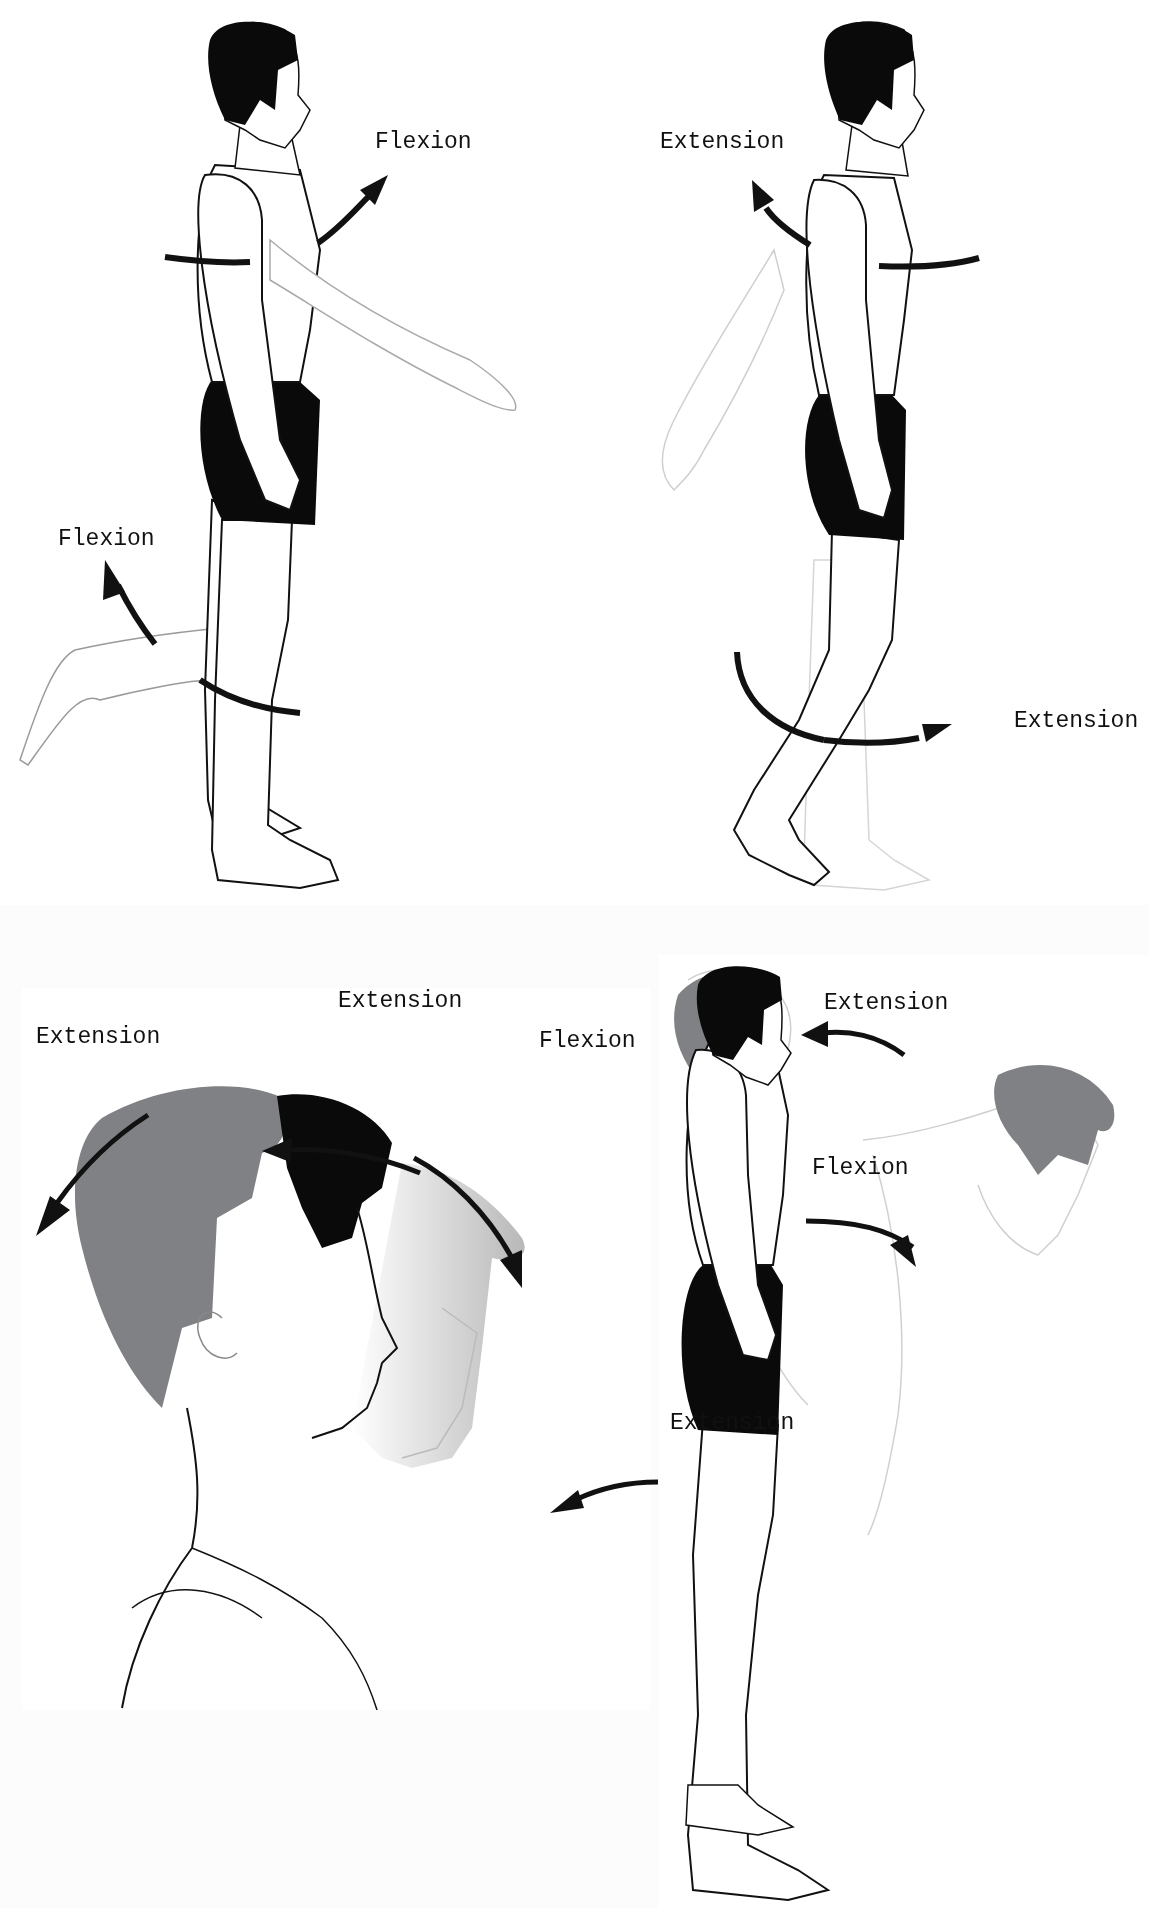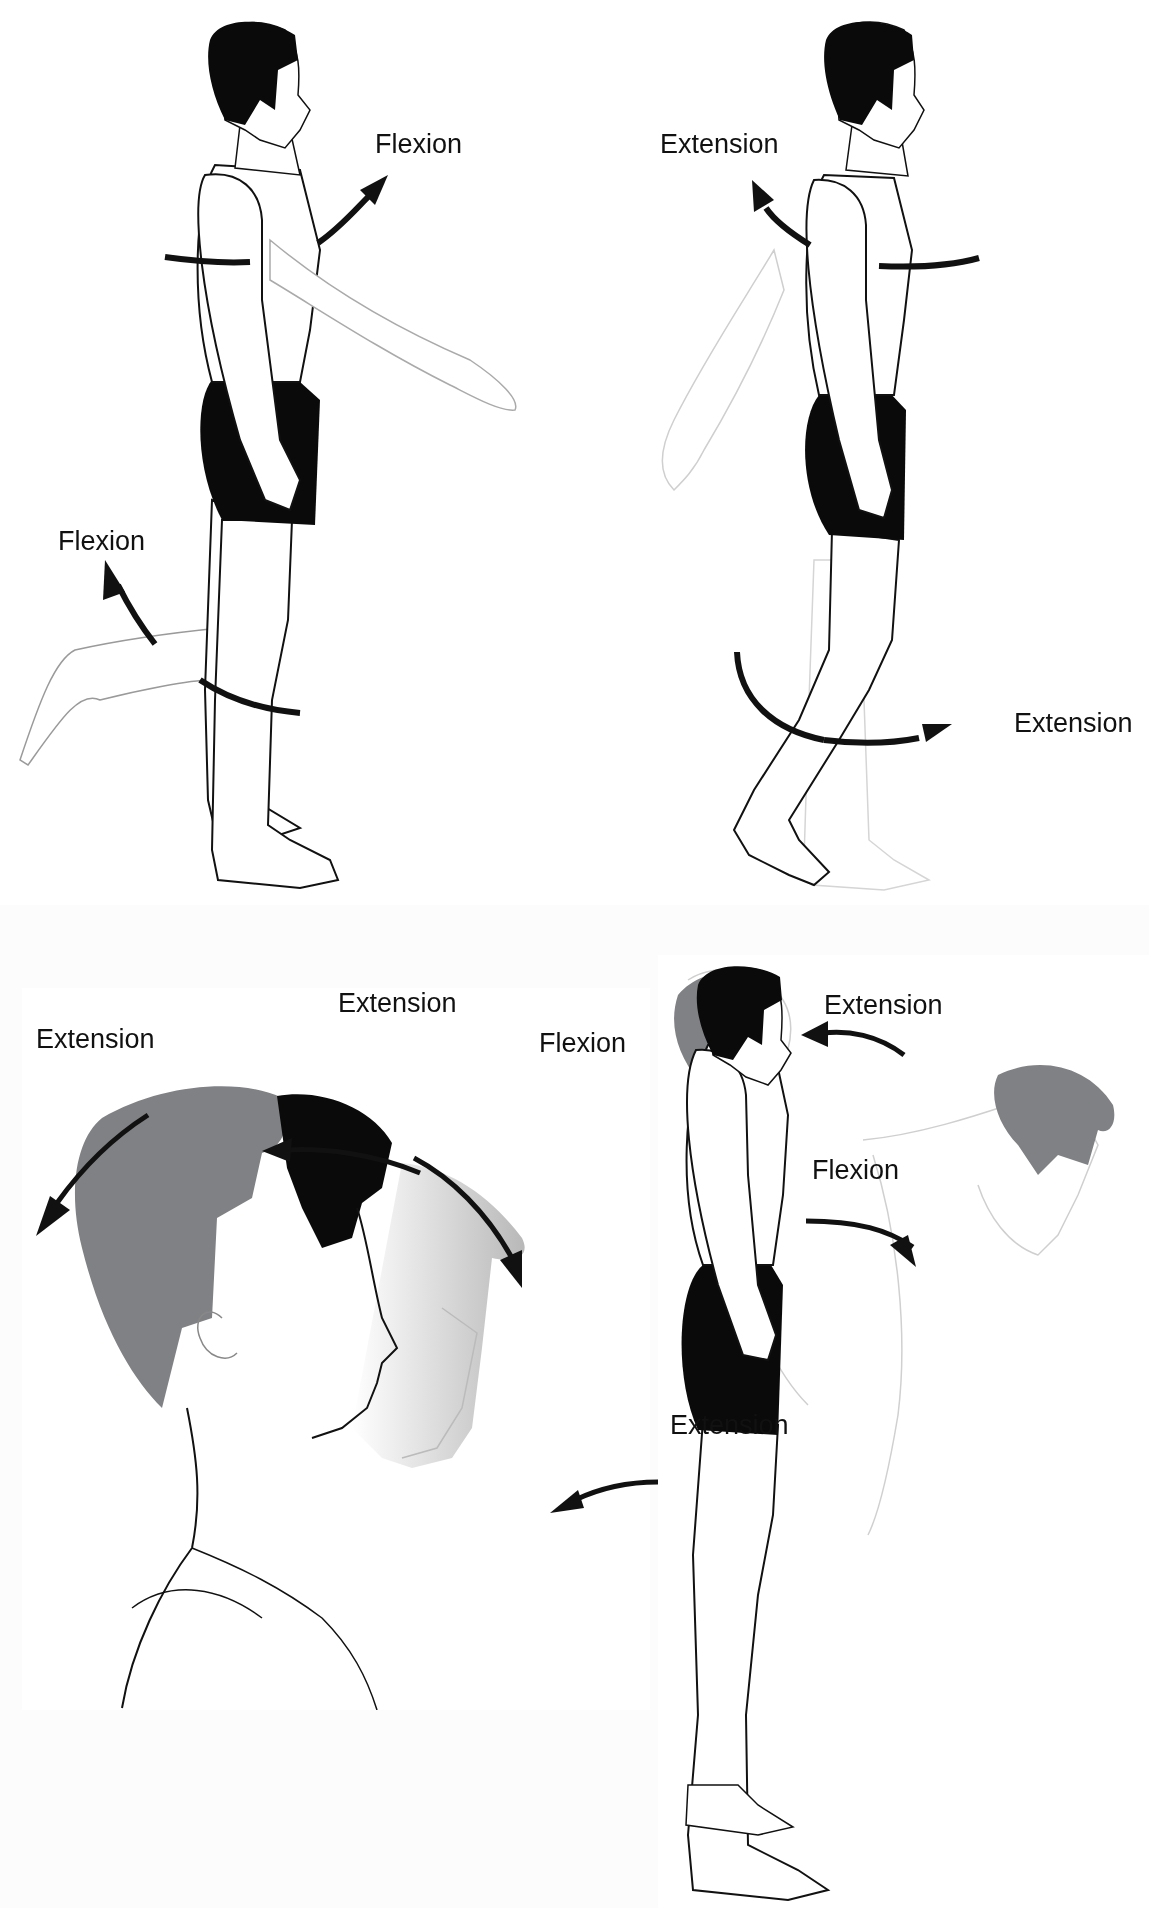--- a/index.html
+++ b/index.html
@@ -1,19 +1,19 @@
 <!DOCTYPE html>
 <html><head>
 <meta charset="utf-8">
 <style>
   html, body { margin: 0; padding: 0; background: #fcfcfc; }
   body { width: 1149px; height: 1908px; position: relative; overflow: hidden; font-family: "Liberation Sans", sans-serif; }
   .panel { position: absolute; background: #ffffff; overflow: hidden; }
   .panel svg { position: absolute; left: 0; top: 0; }
-  .label { position: absolute; font-family: Liberation Sans, sans-serif; font-size: 27px; color: #111111; white-space: nowrap; line-height: 1; }
+  .label { position: absolute; font-family: Liberation Mono, monospace; font-size: 23px; color: #111111; white-space: nowrap; line-height: 1; }
 </style>
 </head>
 <body>
 
 <div class="panel" style="left:0;top:0;width:574px;height:905px;">
   <svg width="574" height="905" viewBox="0 0 574 905">
 
     <path d="M220,628 C180,632 120,640 75,650 C55,660 40,700 20,760 L28,765 C60,720 80,690 100,700 C140,690 190,680 210,680 Z" fill="#fff" stroke="#9a9a9a" stroke-width="1.5"></path>
 
     <path d="M212,500 L205,690 L208,800 L215,830 L270,838 L300,828 L262,805 L245,780 L250,700 L262,520 Z" fill="#fff" stroke="#111" stroke-width="2"></path>

